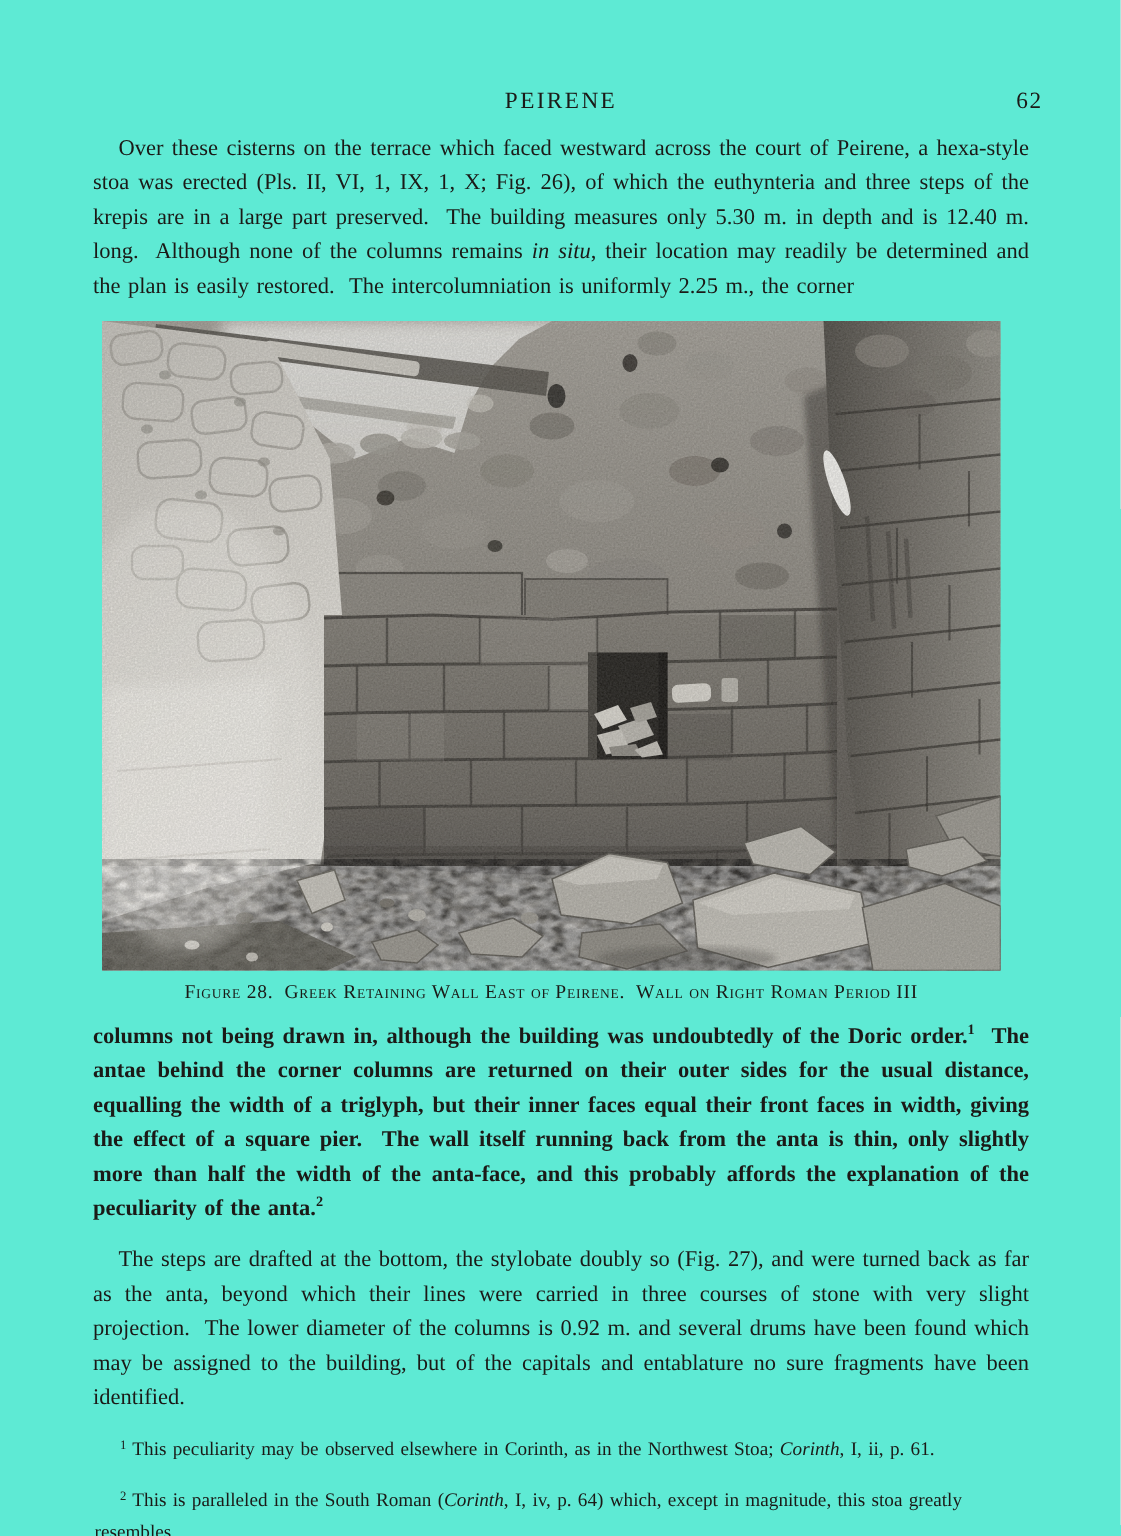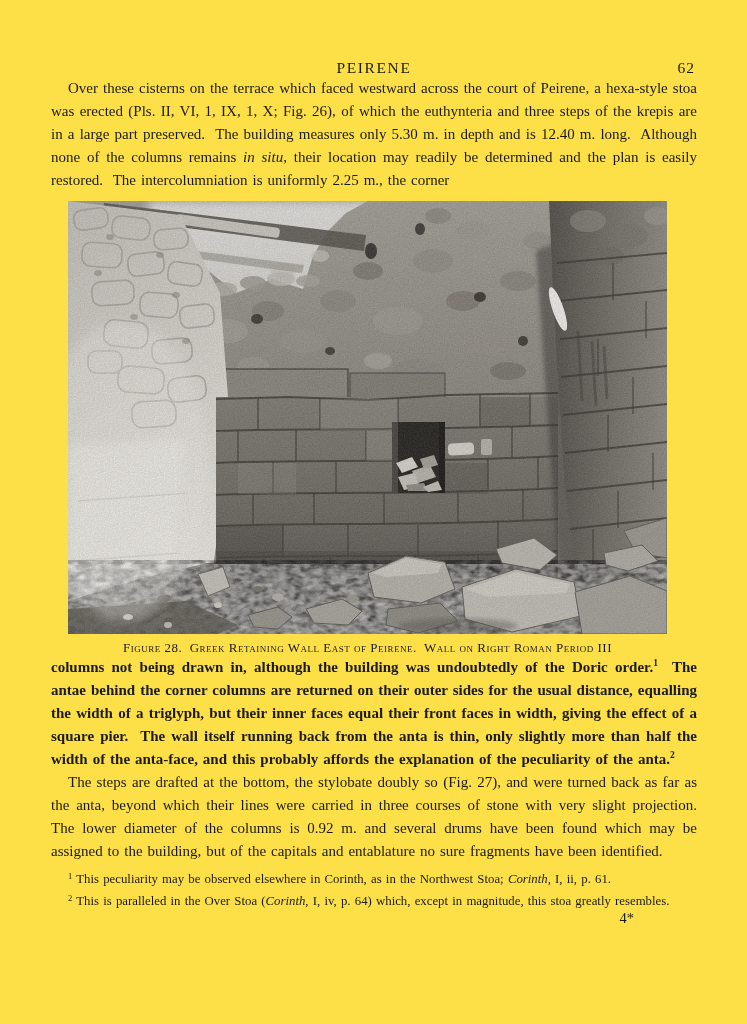--- a/index.html
+++ b/index.html
@@ -1,33 +1,33 @@
 <!DOCTYPE html>
 <html><head>
 <meta charset="utf-8">
 <style>
   html,body{margin:0;padding:0;background:#e8e8e8;}
-  .page{position:relative;width:747px;height:1024px;background:#fde047;
+  .page{position:relative;width:747px;height:1024px;background:#5eead4;
         font-family:"Liberation Serif",serif;color:#1b1a17;overflow:hidden;}
   .content{position:absolute;left:51px;top:0;width:646px;}
   .running-head{margin-top:59px;position:relative;text-align:center;height:18px;}
   .running-head .title{font-size:15.5px;letter-spacing:1.6px;}
   .running-head .pageno{position:absolute;right:2px;top:0;font-size:15.5px;letter-spacing:1px;}
-  p.body{font-size:15px;line-height:23px;text-align:justify;margin:0;
+  p.body{font-size:15px;line-height:23px;text-align:justify;margin:11px;
          white-space:pre-wrap;word-spacing:1.2px;}
   p.indent{text-indent:17px;}
   p.body sup{font-size:9.5px;vertical-align:6px;line-height:0;}
   .para-opening{margin-top:15px;}
   .para-continuation{margin-top:22px;font-weight:bold;}
   figure{margin:9px 0 0 17px;padding:0;width:599px;}
   .photo{width:599px;height:433px;line-height:0;}
   figcaption{margin-top:6px;text-align:center;font-variant:small-caps;
              font-size:13px;letter-spacing:0.5px;white-space:pre-wrap;}
   .footnotes{margin-top:6px;font-size:12.8px;line-height:21.5px;}
-  .footnotes p{margin:0;text-indent:17px;white-space:pre-wrap;word-spacing:1px;}
+  .footnotes p{margin:12px;text-indent:17px;white-space:pre-wrap;word-spacing:1px;}
   .footnotes sup{font-size:8.5px;vertical-align:4px;line-height:0;}
   .signature{margin-top:-2px;text-align:right;padding-right:63px;font-size:14.5px;}
 </style>
 </head>
 <body>
 
 <div class="page">
   <div class="content">
 
     <div class="running-head">
@@ -318,19 +318,19 @@
         </svg>
       </div>
       <figcaption>Figure 28.  Greek Retaining Wall East of Peirene.  Wall on Right Roman Period III</figcaption>
     </figure>
 
     <p class="body para-continuation"><span>columns not being drawn in, although the building was undoubtedly of the Doric order.</span><sup>1</sup><span>  The antae behind the corner columns are returned on their outer sides for the usual distance, equalling the width of a triglyph, but their inner faces equal their front faces in width, giving the effect of a square pier.  The wall itself running back from the anta is thin, only slightly more than half the width of the anta-face, and this probably affords the explanation of the peculiarity of the anta.</span><sup>2</sup></p>
     <p class="body indent"><span>The steps are drafted at the bottom, the stylobate doubly so (Fig. 27), and were turned back as far as the anta, beyond which their lines were carried in three courses of stone with very slight projection.  The lower diameter of the columns is 0.92 m. and several drums have been found which may be assigned to the building, but of the capitals and entablature no sure fragments have been identified.</span></p>
 
     <div class="footnotes">
       <p><sup>1</sup><span> This peculiarity may be observed elsewhere in Corinth, as in the Northwest Stoa; </span><i>Corinth</i><span>, I, ii, p. 61.</span></p>
-      <p><sup>2</sup><span> This is paralleled in the Over Stoa (</span><i>Corinth</i><span>, I, iv, p. 64) which, except in magnitude, this stoa greatly resembles.</span></p>
+      <p><sup>2</sup><span> This is paralleled in the South Roman (</span><i>Corinth</i><span>, I, iv, p. 64) which, except in magnitude, this stoa greatly resembles.</span></p>
     </div>
 
     <div class="signature">4*</div>
 
   </div>
 </div>
 
 </body></html>

